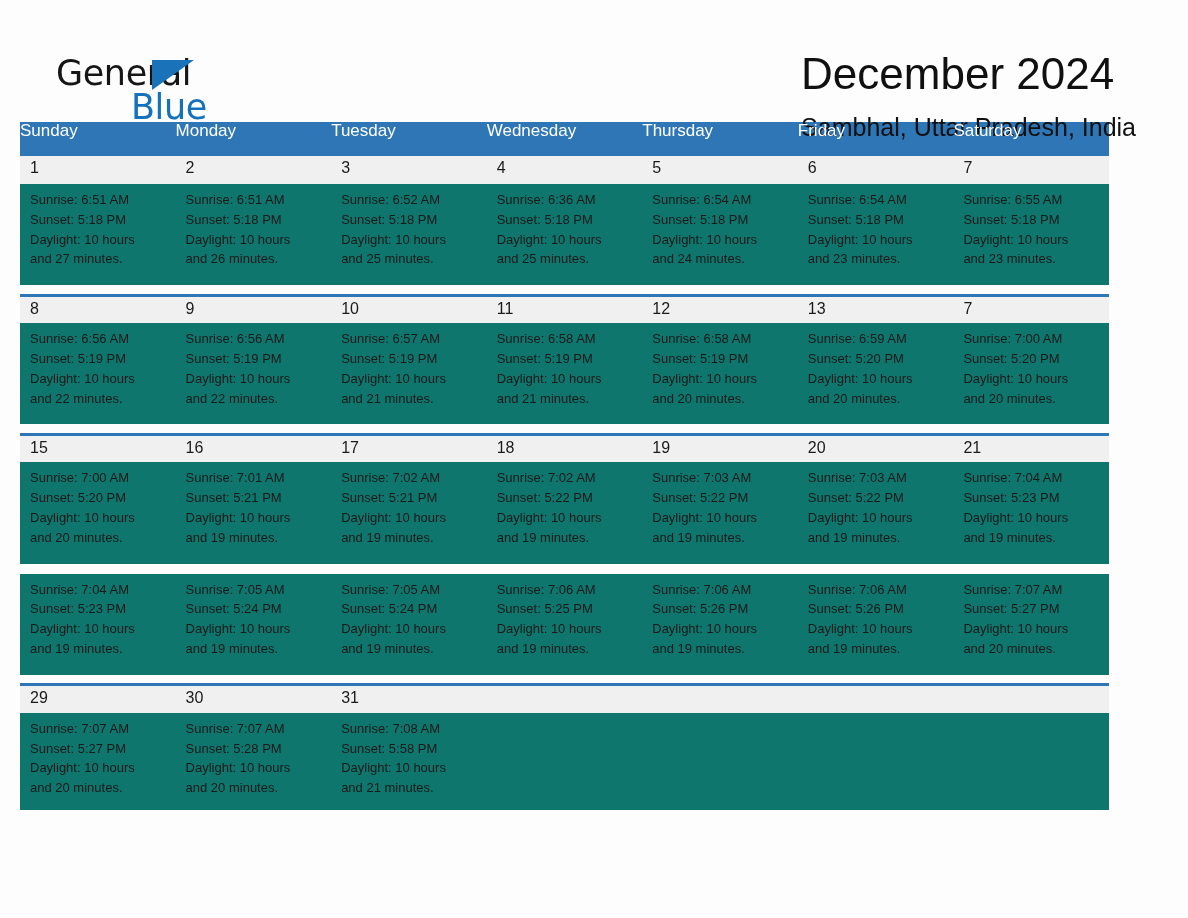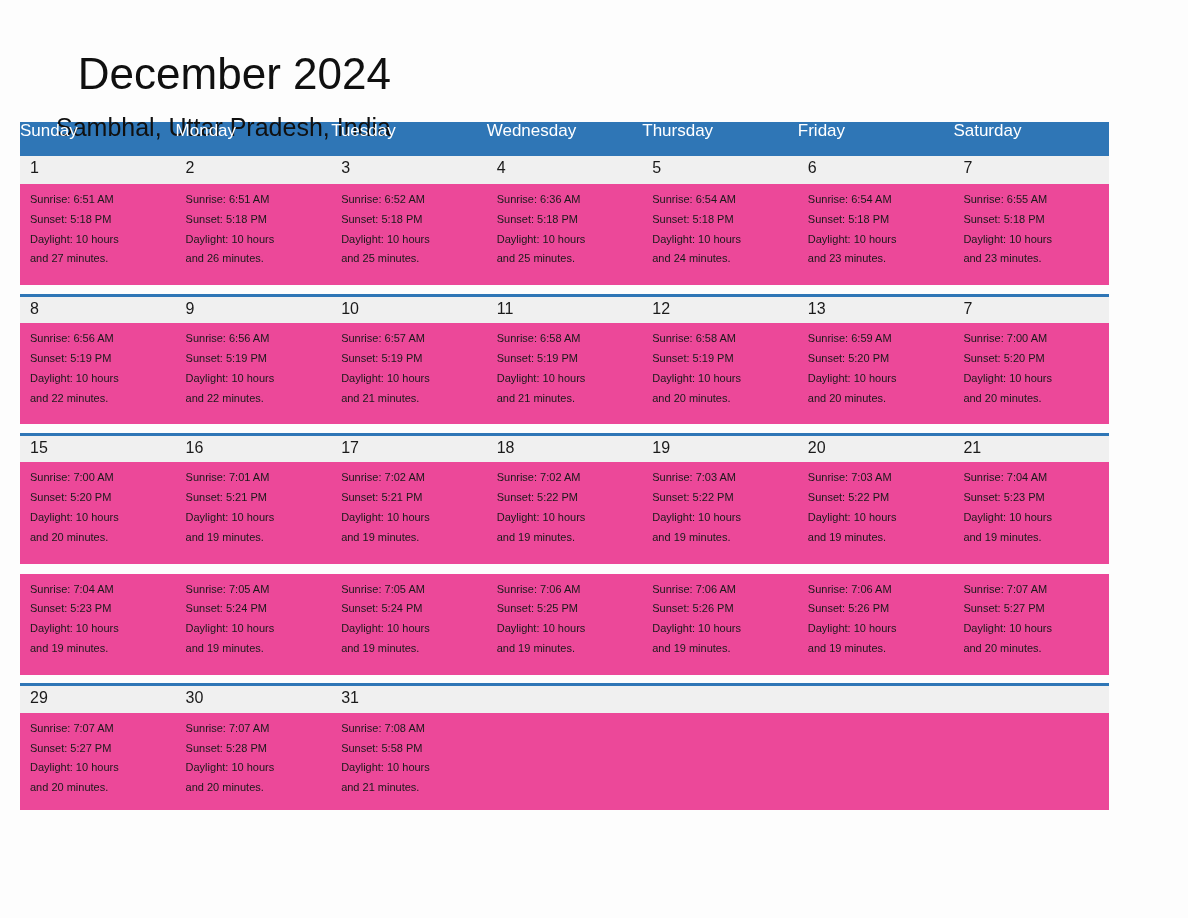--- a/index.html
+++ b/index.html
@@ -61,21 +61,21 @@
     left: 75px;
     top: 42px;
     font-size: 35px;
     letter-spacing: -0.4px;
     color: #1472bd;
     font-family: "DejaVu Sans", sans-serif;
     font-weight: 400;
   }
 
   .title-block {
-    text-align: right;
+    text-align: left;
     padding-top: 2px;
   }
   .month-title {
     font-size: 44px;
     font-weight: 400;
     color: #101010;
     line-height: 1.08;
     letter-spacing: 0px;
     white-space: nowrap;
   }
@@ -126,42 +126,47 @@
   }
   tr.daterow td.empty {
     background: #f0f0f0;
   }
   tr.daterow.firstweek td {
     border-top: none;
   }
 
   
   tr.inforow td {
-    background: #ec4899;
+    background: #0f766e;
     padding: 6px 8px 16px 10px;
-    font-size: 11px;
+    font-size: 13px;
     line-height: 19.8px;
     color: #1a1a1a;
   }
   tr.inforow td .line { white-space: nowrap; }
   tr.inforow.lastweek td { padding-bottom: 12px; }
 
   .spacer-row td {
     height: 10px;
     background: #fdfdfd;
     padding: 0;
   }
 </style>
 </head>
 <body>
 
 <div class="page">
 
   <div class="header">
 
+    <div class="logo">
+      <span class="logo-general">General</span>
+      <span class="logo-tri"></span>
+      <span class="logo-blue">Blue</span>
+    </div>
 
     <div class="title-block">
       <div class="month-title">December 2024</div>
       <div class="location-title">Sambhal, Uttar Pradesh, India</div>
     </div>
 
   </div>
 
   <div class="calendar">
     <table class="cal">

